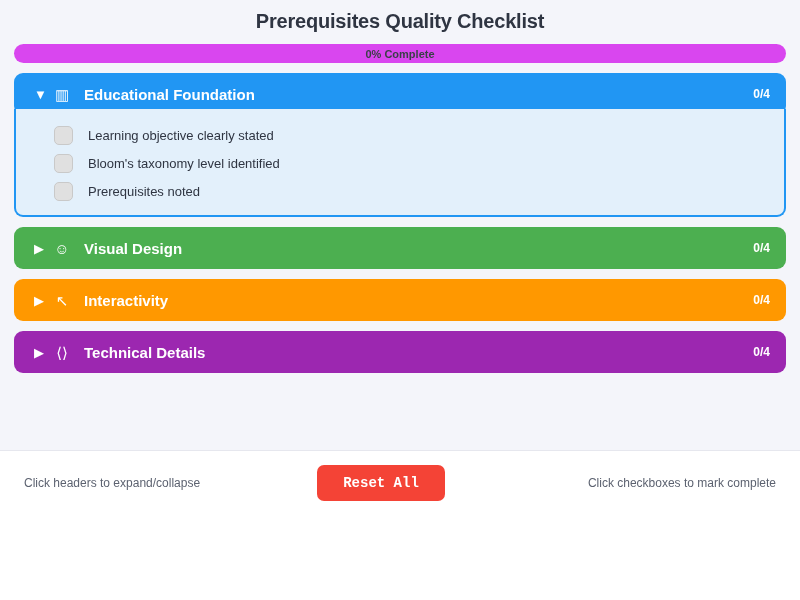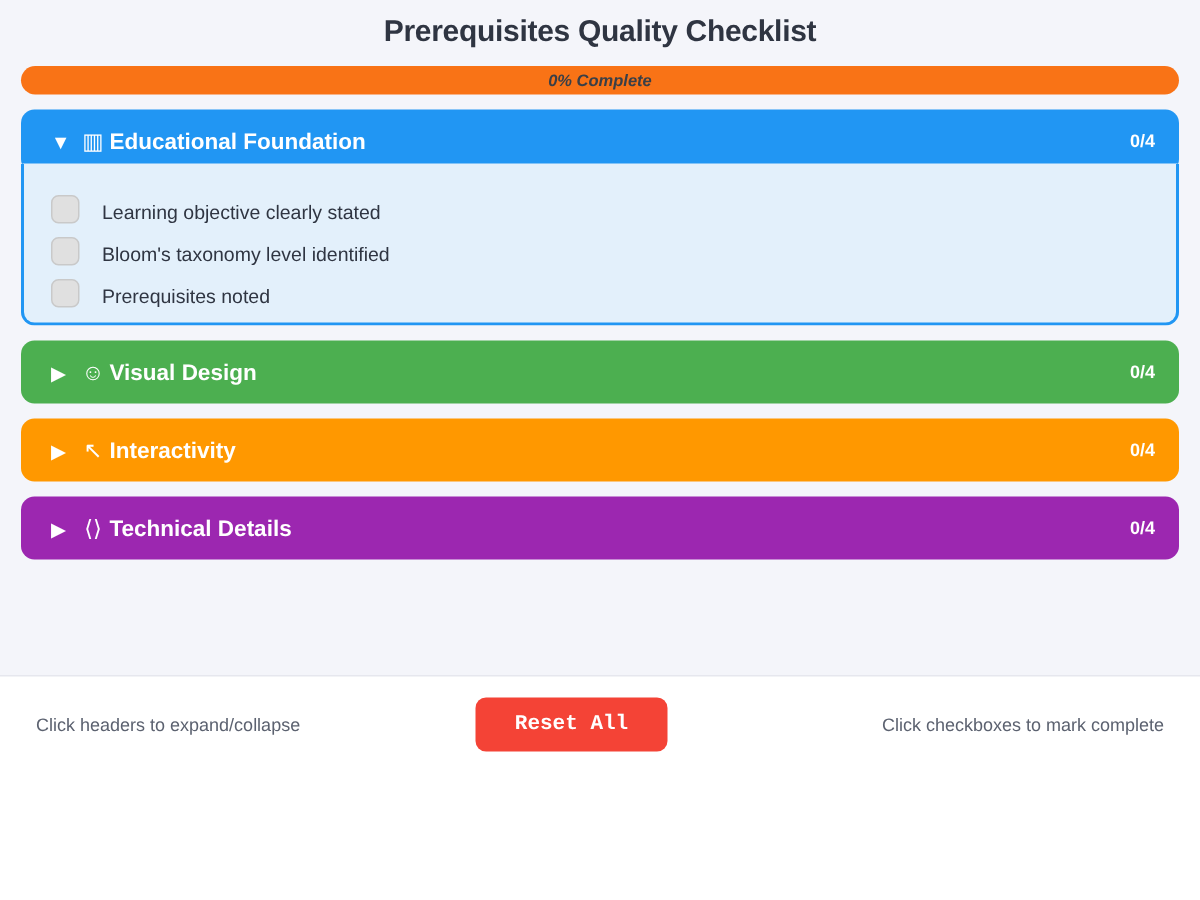--- a/index.html
+++ b/index.html
@@ -93,20 +93,21 @@
     width: 22px;
     flex: 0 0 auto;
     display: flex;
     align-items: center;
     justify-content: center;
   }
 
   .section-title {
     font-size: 15px;
     font-weight: bold;
+    margin-left: 11px;
     flex: 1 1 auto;
     white-space: nowrap;
   }
 
   .section-count {
     font-size: 12px;
     font-weight: bold;
     flex: 0 0 auto;
   }
 
@@ -115,23 +116,23 @@
     border: 2px solid #2196f3;
     border-top: none;
     border-radius: 0 0 9px 9px;
     background: #e3f0fb;
     margin-top: -6px;
     padding: 12px 0 10px 0;
   }
 
   .check-row {
     display: flex;
-    align-items: flex-end;
+    align-items: center;
     height: 28px;
-    padding: 0 20px 0 18px;
+    padding: 0 20px 0 38px;
     cursor: pointer;
   }
 
   .checkbox {
     width: 19px;
     height: 19px;
     flex: 0 0 auto;
     background: #e0e0e0;
     border: 1px solid #c9c9c9;
     border-radius: 5px;
@@ -183,21 +184,21 @@
 </style>
 </head>
 <body>
 
 <div id="app">
 
   <div class="page-area">
 
     <div class="page-title">Prerequisites Quality Checklist</div>
 
-    <div class="progress-track" style="background: #f97316; font-style: italic;">
+    <div class="progress-track" style="background: #d946ef;">
       <div class="progress-fill" style="width: 0%;"></div>
       <div class="progress-label">0% Complete</div>
     </div>
 
     <div id="sections-container">
         <div class="section">
           <div class="section-header" style="background: rgb(33, 150, 243);">
             <span class="caret">▼</span>
             <span class="section-icon">▥</span>
             <span class="section-title">Educational Foundation</span>

